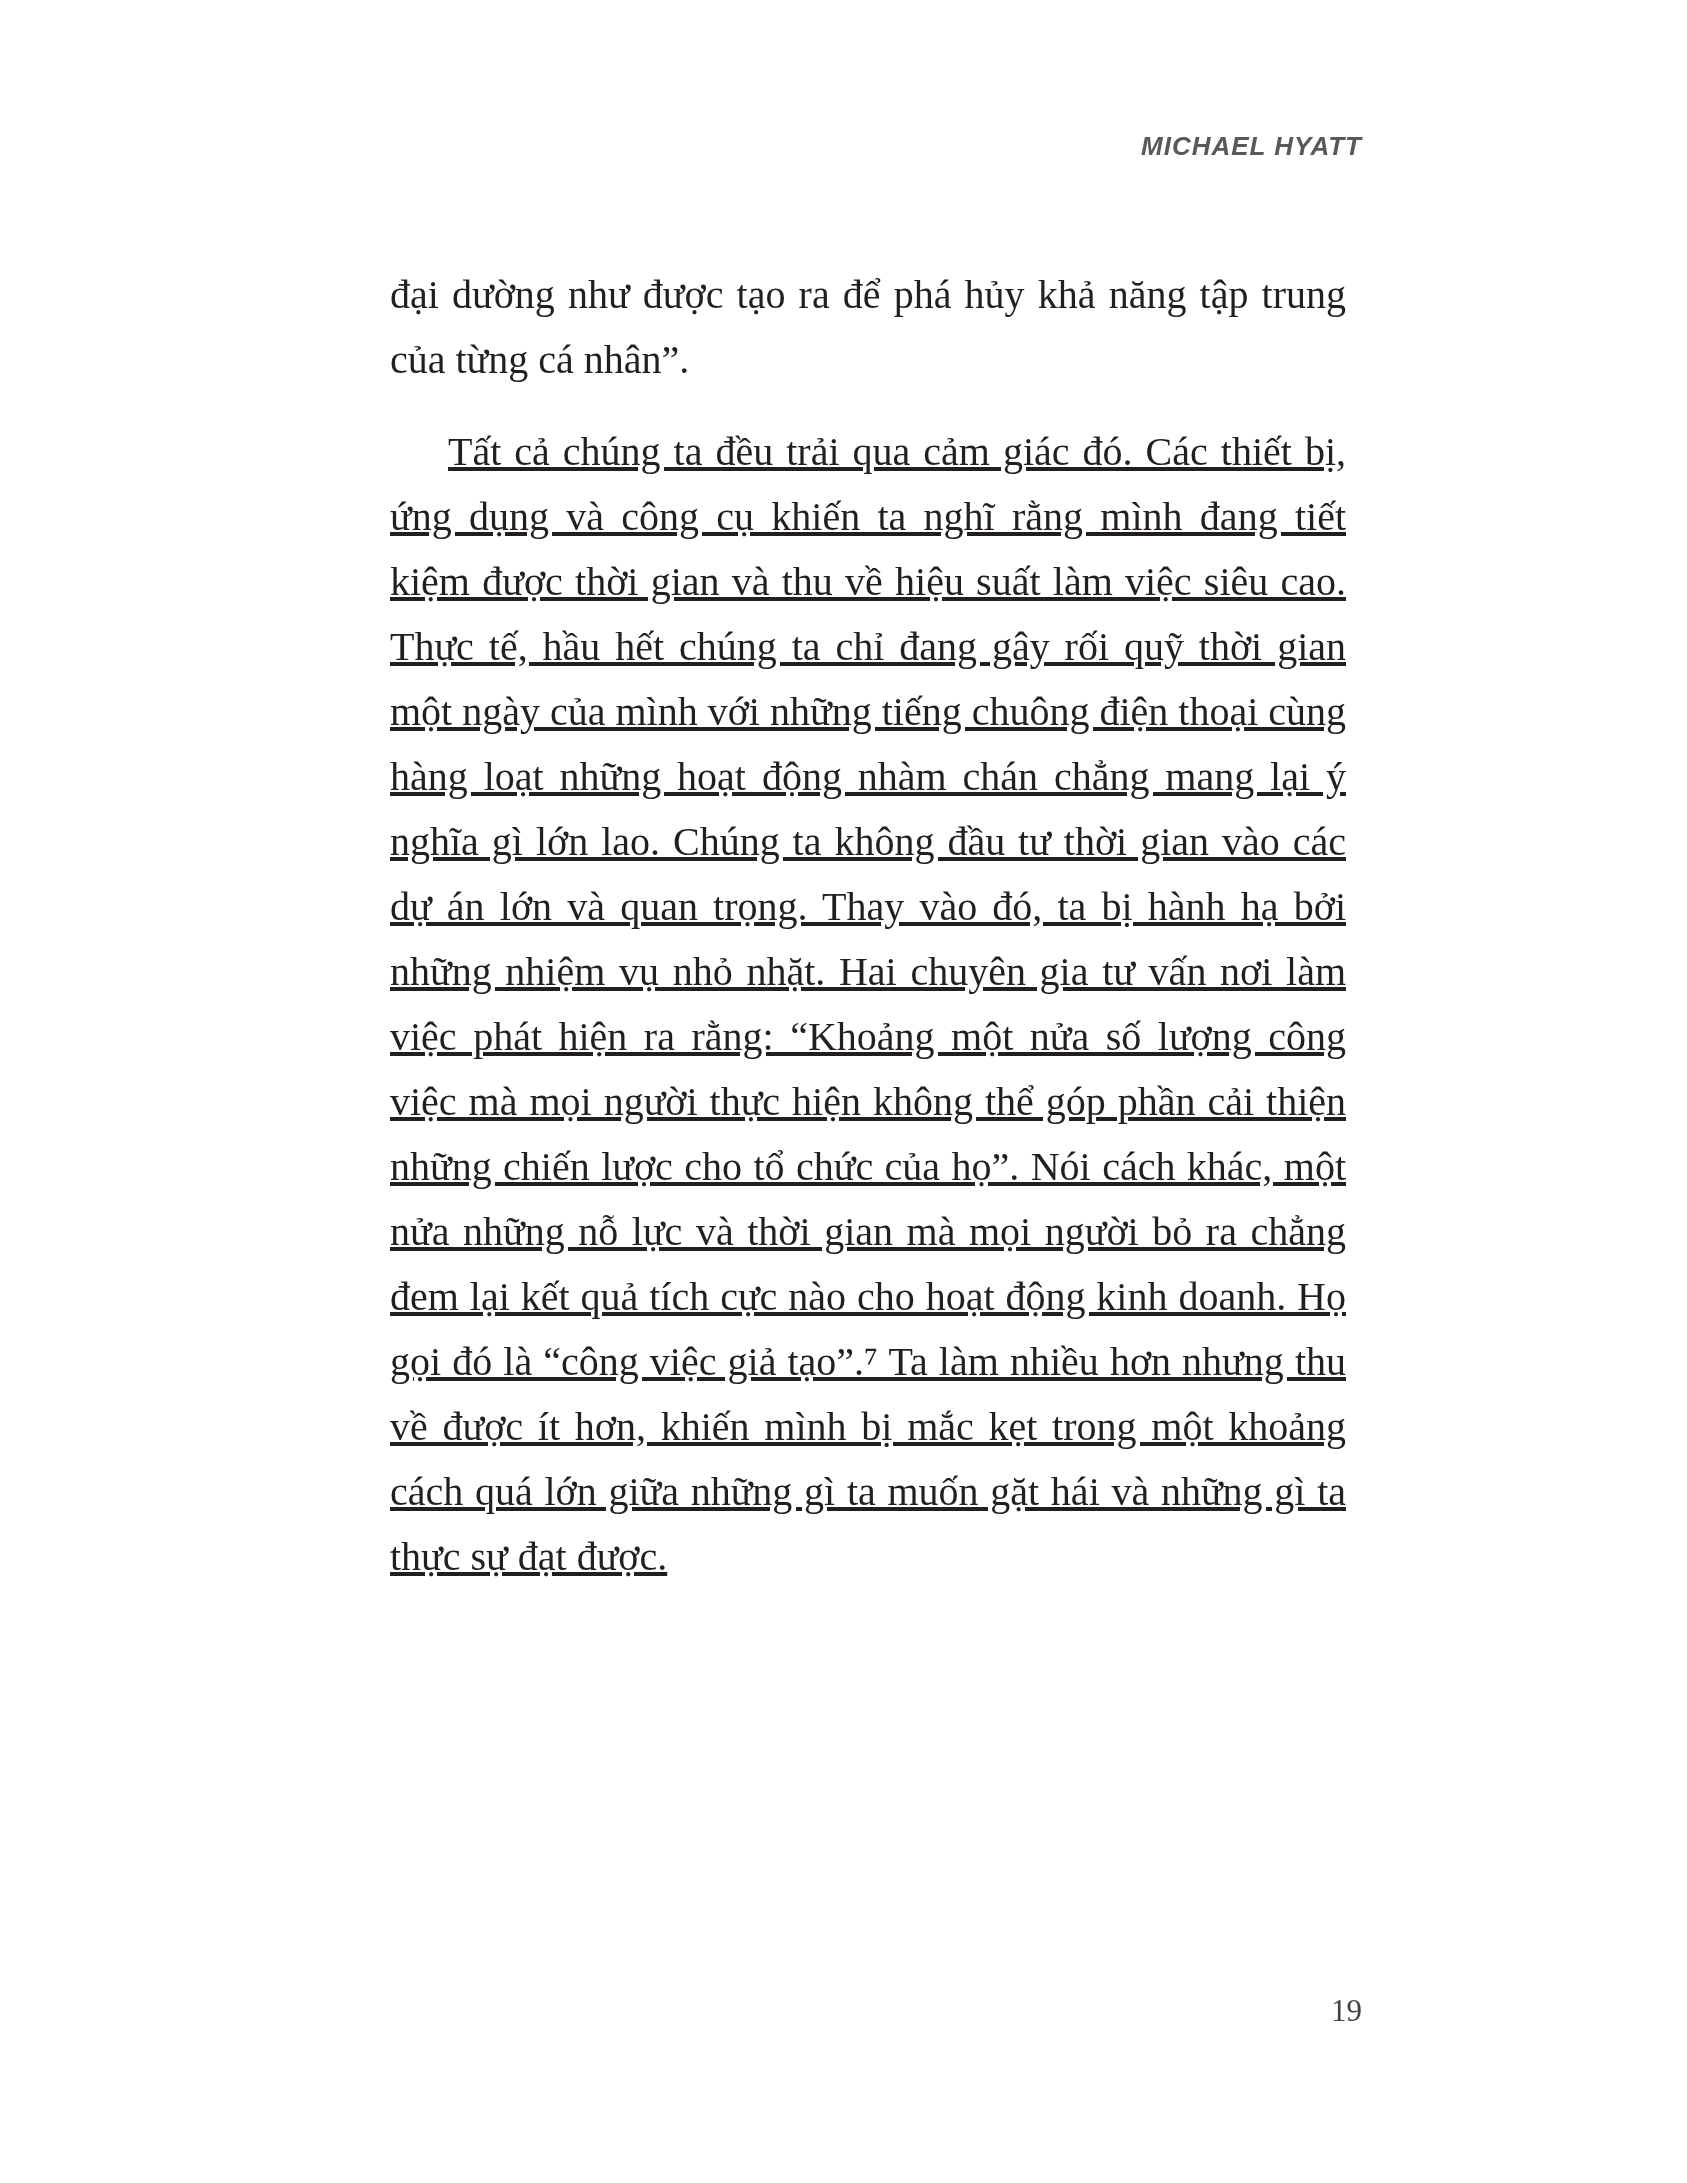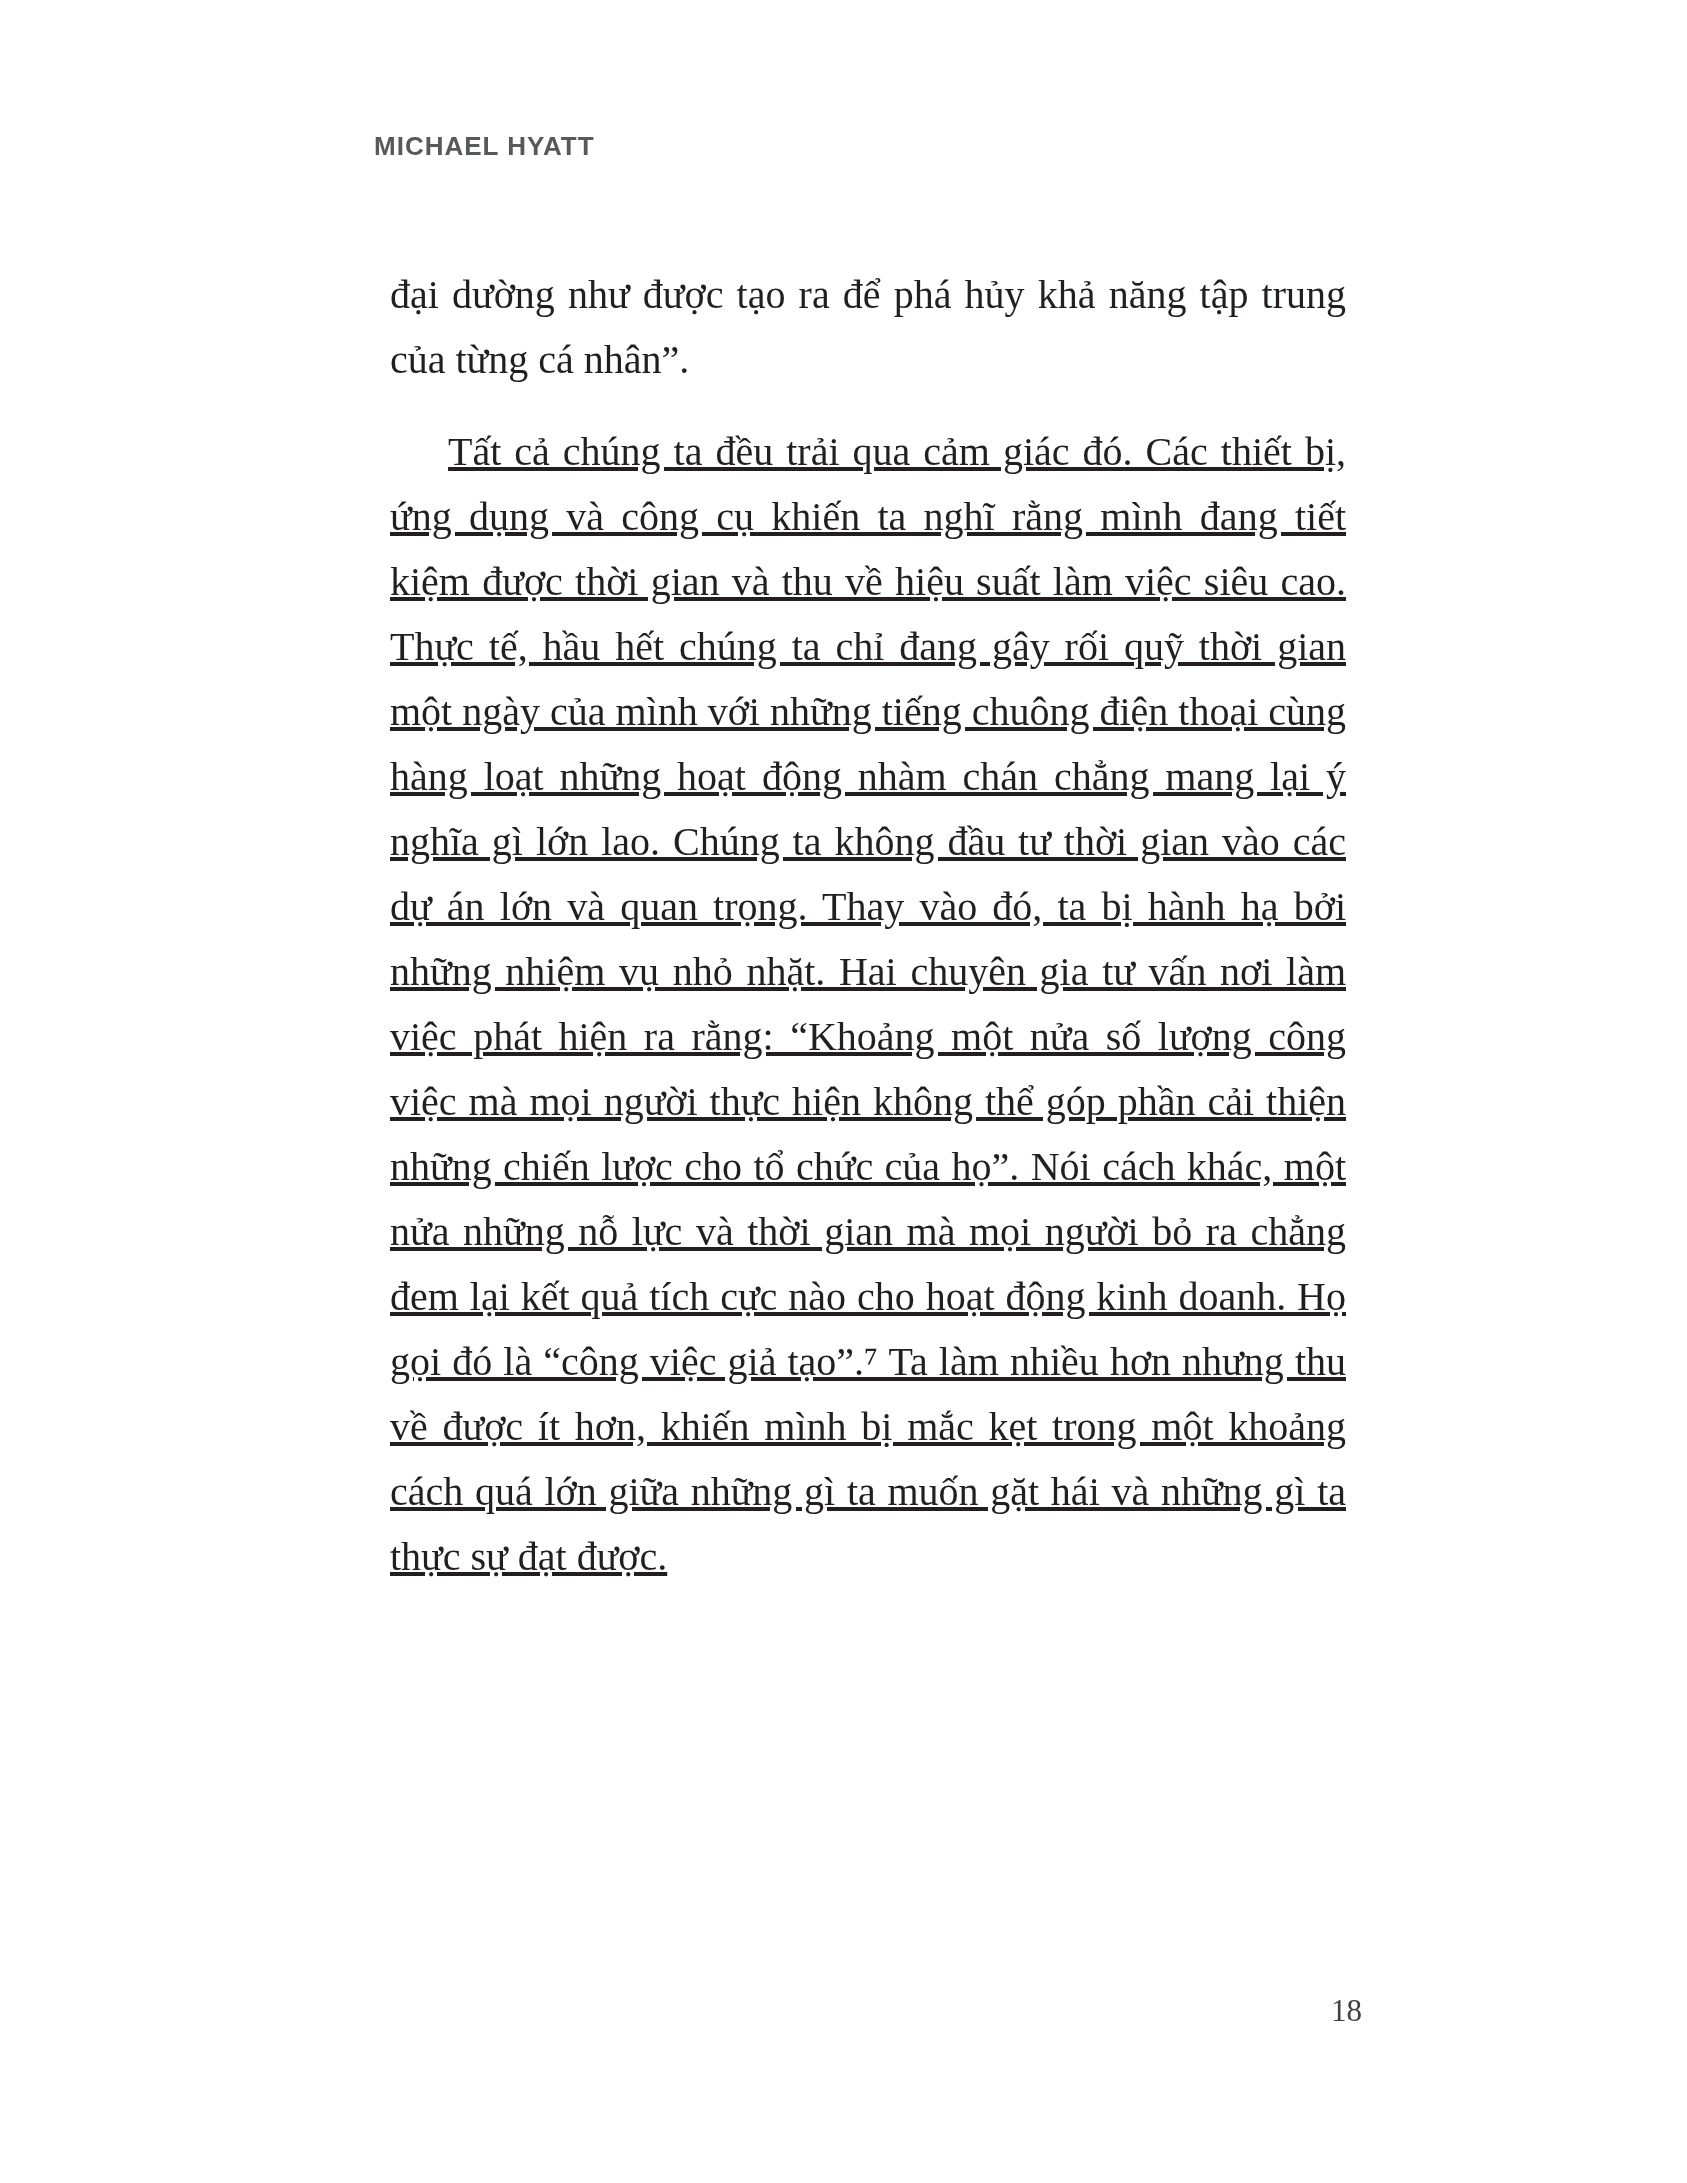--- a/index.html
+++ b/index.html
@@ -14,26 +14,27 @@
     background: #ffffff;
     overflow: hidden;
     font-family: "Liberation Serif", serif;
     color: #231f20;
   }
   .running-head {
     position: absolute;
     top: 131px;
     left: 374px;
     width: 988px;
-    text-align: left;
+    text-align: right;
     font-family: "Liberation Sans", sans-serif;
     font-weight: bold;
     font-size: 26px;
     letter-spacing: 1px;
     color: #58595b;
+    font-style: italic;
   }
   .body-text {
     position: absolute;
     top: 246px;
     left: 374px;
     width: 988px;
     font-size: 40px;
     line-height: 65px;
     text-align: justify;
     color: #231f20;
@@ -61,16 +62,16 @@
 
 <div class="page">
 
   <div class="running-head">MICHAEL HYATT</div>
 
   <div class="body-text">
     <p>đại dường như được tạo ra để phá hủy khả năng tập trung của từng cá nhân”.</p>
     <p>Tất cả chúng ta đều trải qua cảm giác đó. Các thiết bị, ứng dụng và công cụ khiến ta nghĩ rằng mình đang tiết kiệm được thời gian và thu về hiệu suất làm việc siêu cao. Thực tế, hầu hết chúng ta chỉ đang gây rối quỹ thời gian một ngày của mình với những tiếng chuông điện thoại cùng hàng loạt những hoạt động nhàm chán chẳng mang lại ý nghĩa gì lớn lao. Chúng ta không đầu tư thời gian vào các dự án lớn và quan trọng. Thay vào đó, ta bị hành hạ bởi những nhiệm vụ nhỏ nhặt. Hai chuyên gia tư vấn nơi làm việc phát hiện ra rằng: “Khoảng một nửa số lượng công việc mà mọi người thực hiện không thể góp phần cải thiện những chiến lược cho tổ chức của họ”. Nói cách khác, một nửa những nỗ lực và thời gian mà mọi người bỏ ra chẳng đem lại kết quả tích cực nào cho hoạt động kinh doanh. Họ gọi đó là “công việc giả tạo”.⁷ Ta làm nhiều hơn nhưng thu về được ít hơn, khiến mình bị mắc kẹt trong một khoảng cách quá lớn giữa những gì ta muốn gặt hái và những gì ta thực sự đạt được.</p>
   </div>
 
-  <div class="folio">18</div>
+  <div class="folio">19</div>
 
 </div>
 
 
 </body></html>

